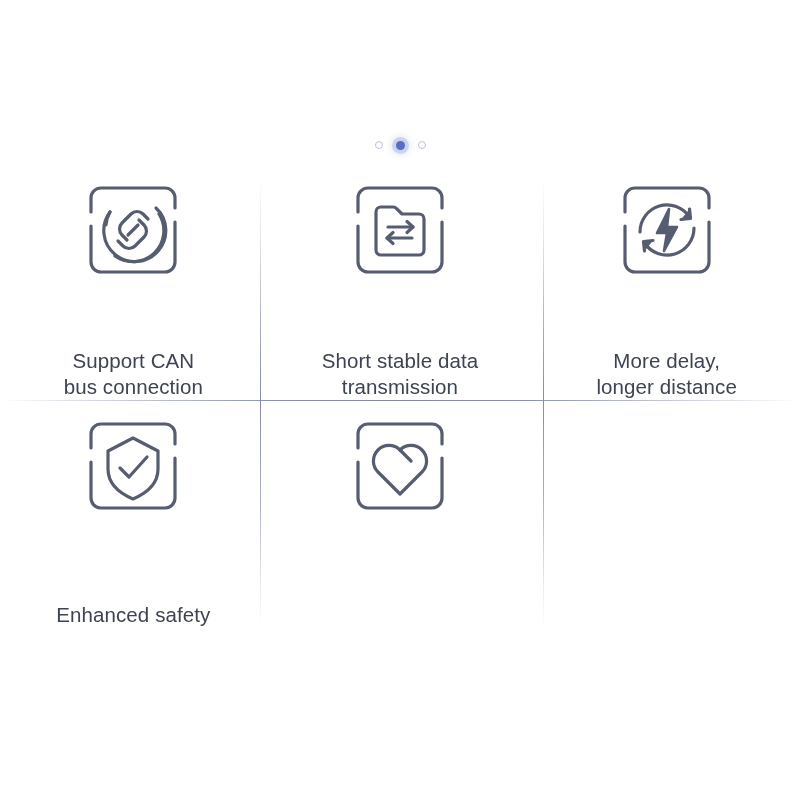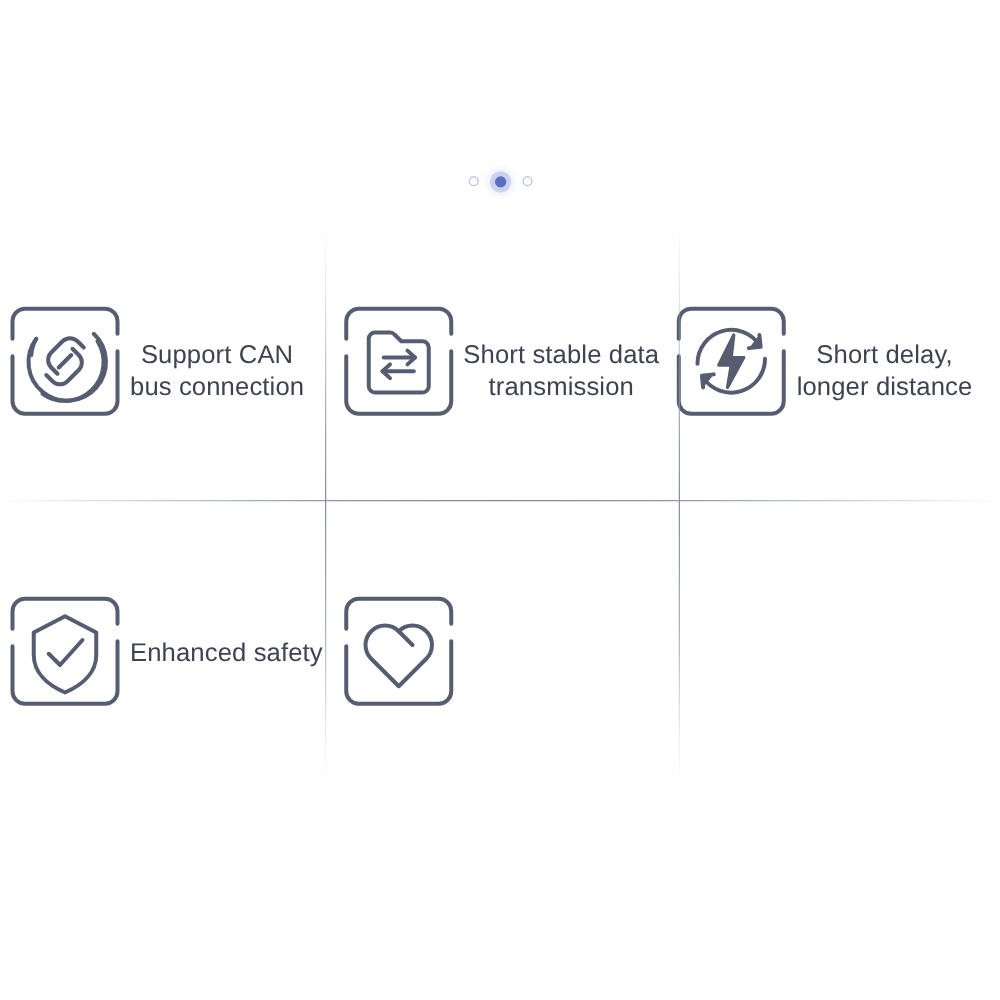--- a/index.html
+++ b/index.html
@@ -55,22 +55,23 @@
     left: 0;
     width: 800px;
     height: 450px;
     display: grid;
     grid-template-columns: 1fr 1fr 1fr;
     grid-template-rows: 222px 228px;
   }
   .cell {
     position: relative;
     display: flex;
-    flex-direction: row;
+    flex-direction: column;
     align-items: center;
+    justify-content: space-between;
   }
   .cell .icon-wrap {
     width: 104px;
     height: 104px;
     display: flex;
     align-items: center;
     justify-content: center;
   }
   .cell .caption {
     margin-top: 16px;
@@ -166,21 +167,21 @@
         <svg width="104" height="104" viewBox="0 0 104 104" fill="none" stroke="#565d71" stroke-width="3.2" stroke-linecap="round" stroke-linejoin="round">
           <path d="M10 34 V20 a10 10 0 0 1 10 -10 H84 a10 10 0 0 1 10 10 V30"></path>
           <path d="M94 44 V84 a10 10 0 0 1 -10 10 H20 a10 10 0 0 1 -10 -10 V48"></path>
           <path d="M25 54 a27 27 0 0 1 49.5 -15"></path>
           <path d="M79 50 a27 27 0 0 1 -49.5 15"></path>
           <path d="M74.5 31 L75.5 40.5 L66 41.5" fill="#565d71"></path>
           <path d="M29.5 73 L28.5 63.5 L38 62.5" fill="#565d71"></path>
           <path d="M54 31 L42 55 H52 L49 73 L62 49 H52 Z" fill="#565d71" stroke-width="2.6"></path>
         </svg>
       </div>
-      <div class="caption">Short delay,
+      <div class="caption">More delay,
 longer distance</div>
     </div>
 
     <div class="cell row2">
       <div class="icon-wrap">
         <svg width="104" height="104" viewBox="0 0 104 104" fill="none" stroke="#565d71" stroke-width="3.2" stroke-linecap="round" stroke-linejoin="round">
           <path d="M10 34 V20 a10 10 0 0 1 10 -10 H84 a10 10 0 0 1 10 10 V30"></path>
           <path d="M94 44 V84 a10 10 0 0 1 -10 10 H20 a10 10 0 0 1 -10 -10 V48"></path>
           <path d="M52 24 L77 37 V55 c0 14 -11 24 -25 30 c-14 -6 -25 -16 -25 -30 V37 Z"></path>
           <path d="M39 54 L48 63 L66 43"></path>

